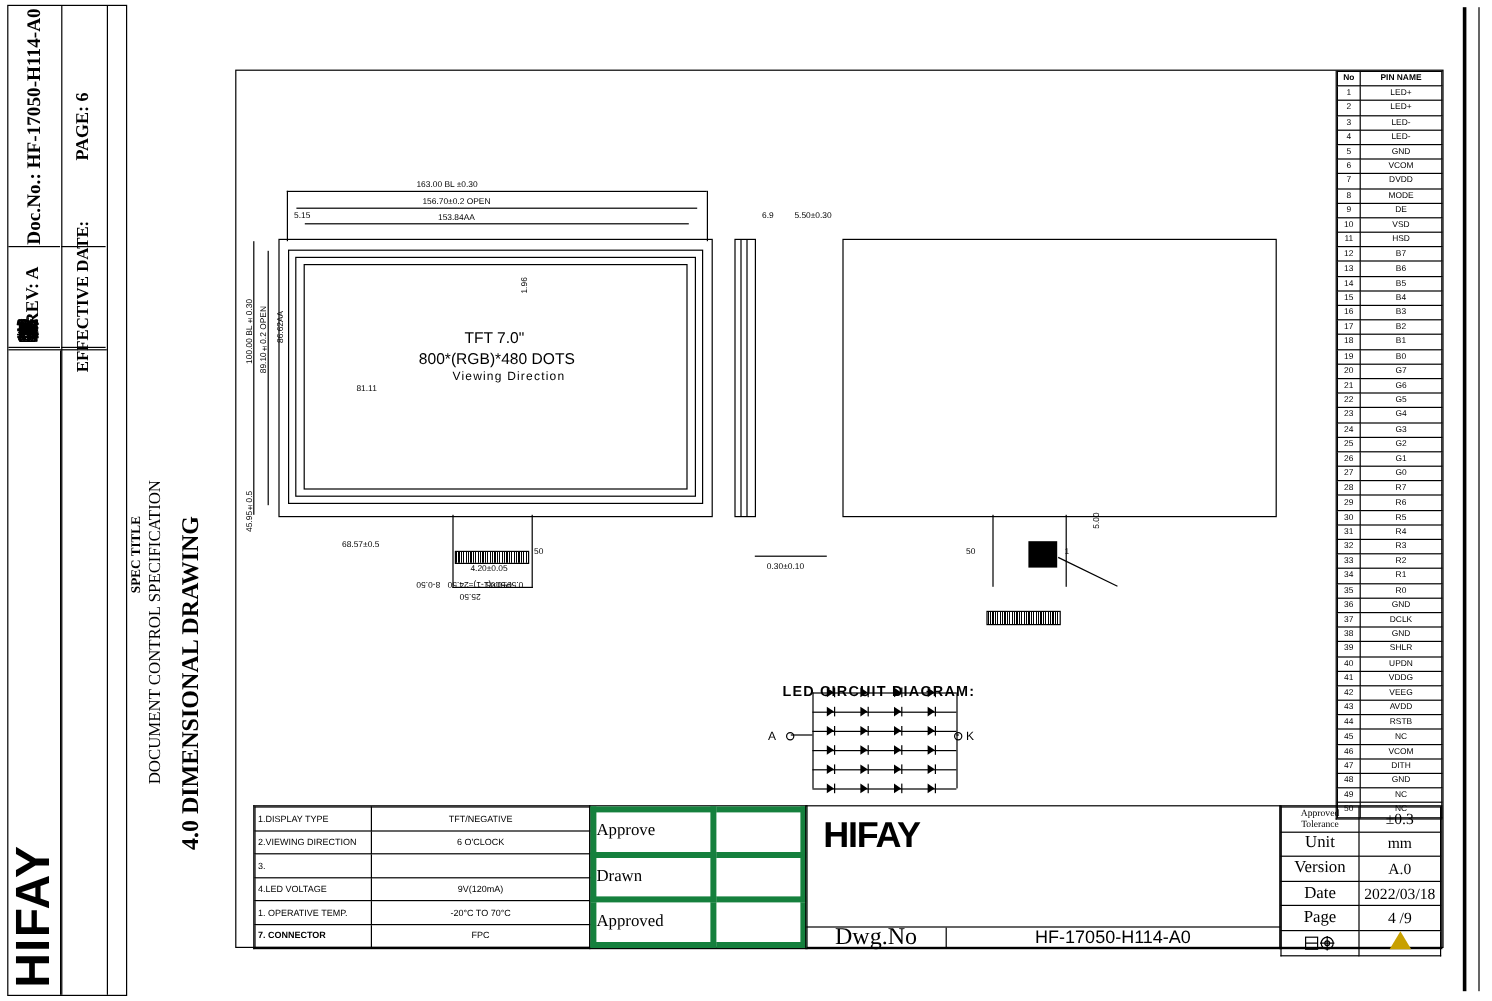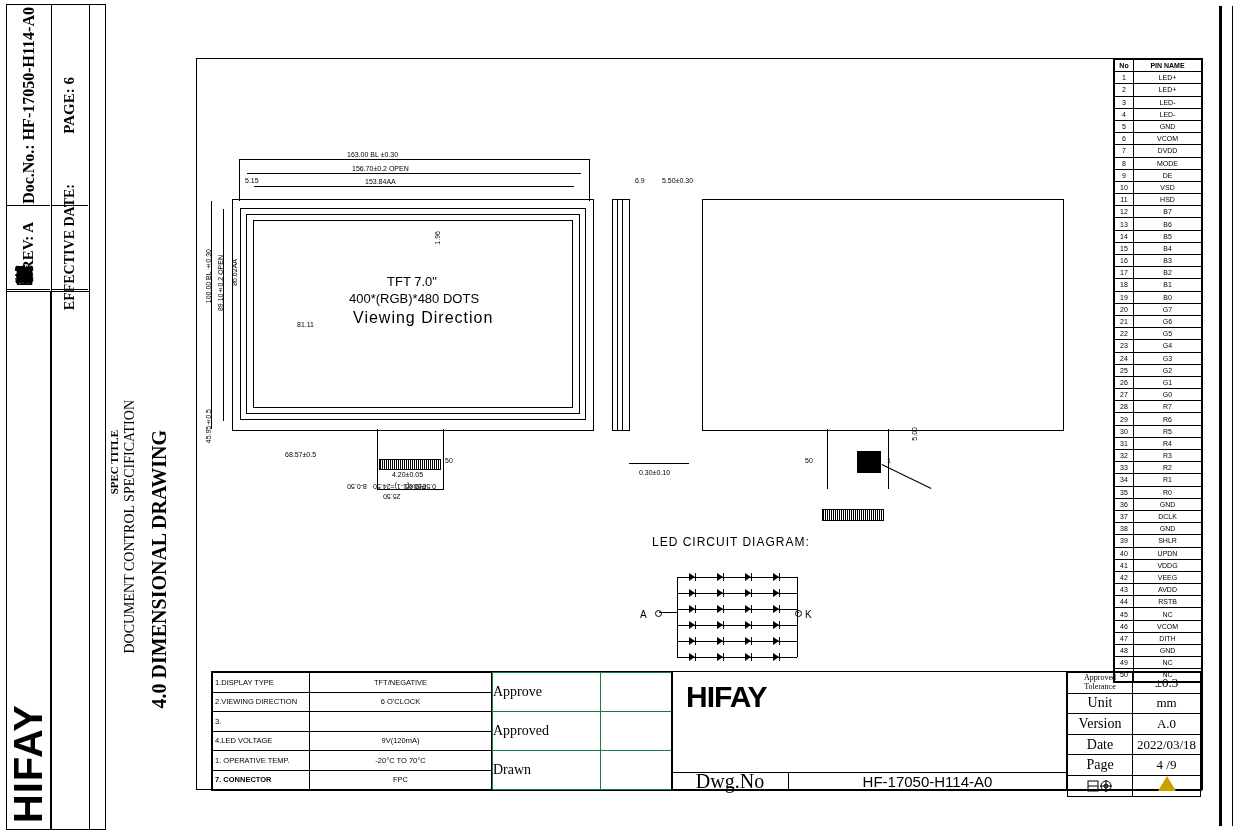--- a/index.html
+++ b/index.html
@@ -32,59 +32,59 @@
   
   .draw{position:absolute;left:0;top:0;right:90px;bottom:120px;}
 
   .lcd-front{position:absolute;left:35px;top:140px;width:360px;height:230px;border:1px solid #000;background:#fff;}
   .lcd-front .glass{position:absolute;left:7px;top:8px;right:7px;bottom:10px;border:1px solid #000;}
   .lcd-front .va{position:absolute;left:13px;top:14px;right:13px;bottom:16px;border:1px solid #000;}
   .lcd-front .aa{position:absolute;left:20px;top:20px;right:20px;bottom:22px;border:1px solid #000;}
 
   .lbl-tft{position:absolute;left:190px;top:215px;font-size:13px;font-family:"Liberation Sans",sans-serif;}
   .lbl-dots{position:absolute;left:152px;top:232px;font-size:13px;font-family:"Liberation Sans",sans-serif;}
-  .lbl-view{position:absolute;left:156px;top:250px;font-size:16px;font-family:"Liberation Sans",sans-serif;letter-spacing:1px;}
+  .lbl-view{position:absolute;left:180px;top:250px;font-size:10px;font-family:"Liberation Sans",sans-serif;letter-spacing:1px;}
 
   .fpc-front{position:absolute;left:180px;top:370px;width:65px;height:60px;border:1px solid #000;border-top:none;}
   .fpc-pad{position:absolute;left:182px;top:400px;width:60px;height:9px;background:repeating-linear-gradient(90deg,#000 0 1px,#fff 1px 2px);border:1px solid #000;}
 
   .lcd-side{position:absolute;left:415px;top:140px;width:16px;height:230px;border:1px solid #000;}
   .lcd-side .i1{position:absolute;left:4px;top:0;bottom:0;width:0;border-left:1px solid #000;}
   .lcd-side .i2{position:absolute;left:9px;top:0;bottom:0;width:0;border-left:1px solid #000;}
 
   .lcd-back{position:absolute;left:505px;top:140px;width:360px;height:230px;border:1px solid #000;}
   .back-fpc{position:absolute;left:630px;top:370px;width:60px;height:60px;border-left:1px solid #000;border-right:1px solid #000;}
   .back-conn{position:absolute;left:660px;top:392px;width:24px;height:22px;background:#000;}
   .back-pad{position:absolute;left:625px;top:450px;width:60px;height:10px;background:repeating-linear-gradient(90deg,#000 0 1px,#fff 1px 2px);border:1px solid #000;}
   .back-tail{position:absolute;left:685px;top:405px;width:55px;height:0;border-top:1px solid #000;transform:rotate(26deg);transform-origin:left top;}
 
   .dim{position:absolute;font-family:"Liberation Sans",sans-serif;font-size:7px;white-space:nowrap;}
   .dim.v{writing-mode:vertical-rl;transform:rotate(180deg);}
   .dim.flip{transform:rotate(180deg);}
   .line-h{position:absolute;height:0;border-top:1px solid #000;}
   .line-v{position:absolute;width:0;border-left:1px solid #000;}
 
-  .led-title{position:absolute;left:455px;top:476px;font-size:12px;font-family:"Liberation Sans",sans-serif;letter-spacing:1px;}
+  .led-title{position:absolute;left:455px;top:510px;font-size:12px;font-family:"Liberation Sans",sans-serif;letter-spacing:1px;font-weight:bold;}
   .led-box{position:absolute;left:480px;top:518px;width:120px;height:80px;}
   .led-row{position:absolute;left:0;width:120px;height:0;border-top:1px solid #000;}
   .diode{position:absolute;width:0;height:0;border-left:6px solid #000;border-top:4px solid transparent;border-bottom:4px solid transparent;}
   .node{position:absolute;width:5px;height:5px;border:1px solid #000;border-radius:50%;background:#fff;}
   .lbl-a{position:absolute;left:443px;top:550px;font-size:10px;font-family:"Liberation Sans",sans-serif;}
   .lbl-k{position:absolute;left:608px;top:550px;font-size:10px;font-family:"Liberation Sans",sans-serif;}
 
   
   .title-block{position:absolute;left:14px;right:0;bottom:0;height:118px;}
   .tb-left{position:absolute;left:0;top:0;width:280px;height:118px;border:1px solid #000;border-right:none;}
   .tb-left table{border-collapse:collapse;width:100%;height:100%;}
   .tb-left td{border:1px solid #000;font-size:7.5px;padding:0 2px;font-family:"Liberation Sans",sans-serif;height:16.8px;}
   .tb-left td.c{text-align:center;}
 
   .tb-appr{position:absolute;left:280px;top:0;width:180px;height:118px;border:1px solid #000;}
   .tb-appr table{border-collapse:collapse;width:100%;height:100%;}
-  .tb-appr td{border:1px solid #15803d;font-size:14px;padding:0 0;height:29px;margin-left:44px;}
+  .tb-appr td{border:5px solid #15803d;font-size:14px;padding:0 0;height:29px;margin-left:44px;}
   .tb-appr td.sig{width:70px;}
 
   .tb-logo{position:absolute;left:460px;top:0;width:395px;height:118px;border:1px solid #000;}
   .tb-logo .row1{position:absolute;left:0;top:0;right:0;height:72px;}
   .hifay-big{position:absolute;left:14px;top:8px;font-family:"Liberation Sans",sans-serif;font-weight:bold;font-size:30px;letter-spacing:-1px;}
   .cn-name{position:absolute;left:75px;top:44px;font-size:20px;font-family:"Liberation Serif",serif;}
   .dwg-row{position:absolute;left:0;top:72px;right:0;bottom:0;border-top:1px solid #000;margin-top:28px;}
   .dwg-no{position:absolute;left:0;top:0;width:116px;height:100%;border-right:1px solid #000;display:flex;align-items:center;justify-content:center;font-size:20px;}
   .dwg-val{position:absolute;left:116px;top:0;right:0;height:100%;display:flex;align-items:center;justify-content:center;font-size:15px;font-family:"Liberation Sans",sans-serif;}
 
@@ -362,21 +362,21 @@
     </div>
 
     <div class="draw">
 
       <div class="lcd-front">
         <div class="glass"></div>
         <div class="va"></div>
         <div class="aa"></div>
       </div>
       <div class="lbl-tft">TFT 7.0"</div>
-      <div class="lbl-dots">400*(RGB)*480  DOTS</div>
+      <div class="lbl-dots">800*(RGB)*480  DOTS</div>
       <div class="lbl-view">Viewing  Direction</div>
 
       <div class="fpc-front"></div>
       <div class="fpc-pad"></div>
 
       <div class="line-h" style="left:42px;top:100px;width:350px;"></div>
       <div class="line-h" style="left:50px;top:114px;width:334px;"></div>
       <div class="line-h" style="left:57px;top:127px;width:320px;"></div>
       <div class="line-v" style="left:42px;top:100px;height:42px;"></div>
       <div class="line-v" style="left:392px;top:100px;height:42px;"></div>
@@ -523,25 +523,25 @@
       </div>
 
       <div class="tb-appr">
         <table>
             <tbody id="appr-body">
               <tr>
                 <td>Approve</td>
                 <td class="sig"></td>
               </tr>
               <tr>
+                <td>Drawn</td>
+                <td class="sig"></td>
+              </tr>
+              <tr>
                 <td>Approved</td>
-                <td class="sig"></td>
-              </tr>
-              <tr>
-                <td>Drawn</td>
                 <td class="sig"></td>
               </tr>
             </tbody>
           </table>
       </div>
 
       <div class="tb-logo">
         <div class="row1">
           <span class="hifay-big">HIFAY</span>
         </div>

